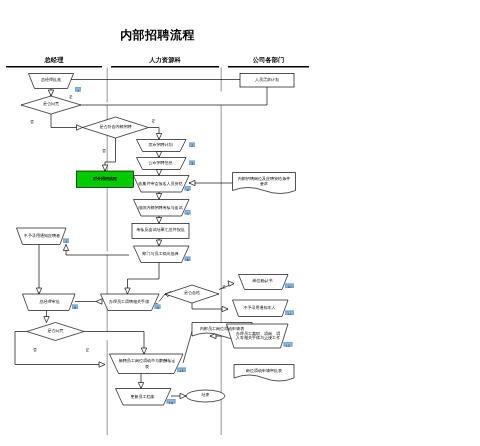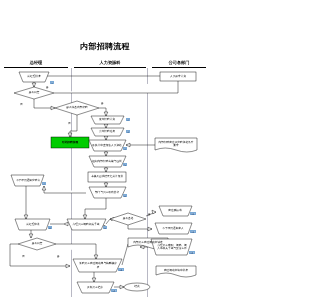--- a/index.html
+++ b/index.html
@@ -3,21 +3,21 @@
 <meta charset="utf-8">
 <style>
   html,body{margin:0;padding:0;}
   body{
     width:210px;height:297px;
     background:#ffffff;
     font-family:"DejaVu Sans","Liberation Sans",sans-serif;
     overflow:hidden;
     position:relative;
   }
-  #page{position:absolute;inset:0;margin-top:23px;}
+  #page{position:absolute;inset:0;}
 
   .title{
     position:absolute;left:0;right:0;top:18px;
     text-align:center;
     font-size:8px;font-weight:bold;color:#000;
     letter-spacing:0.3px;
   }
 
   .lane-head{
     position:absolute;

